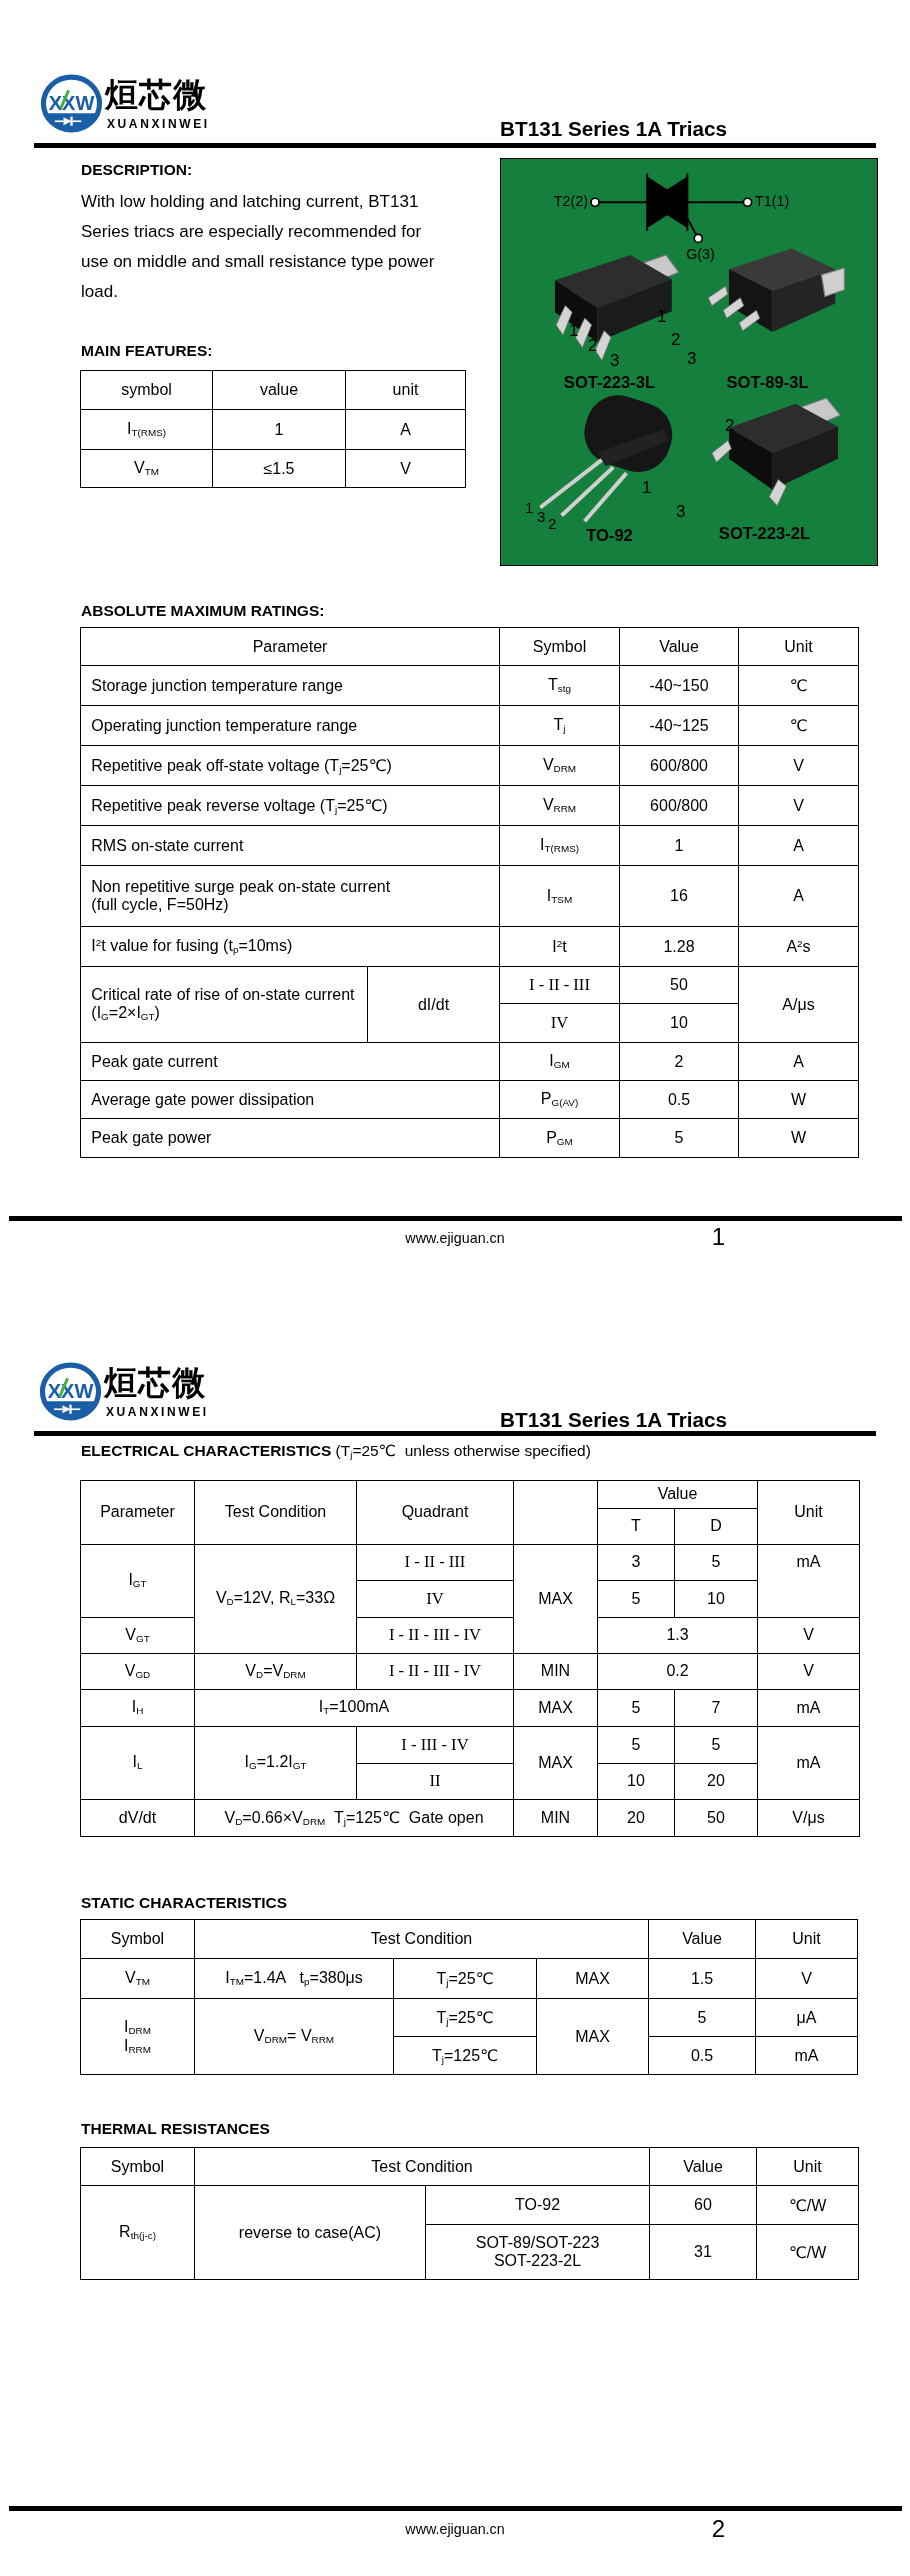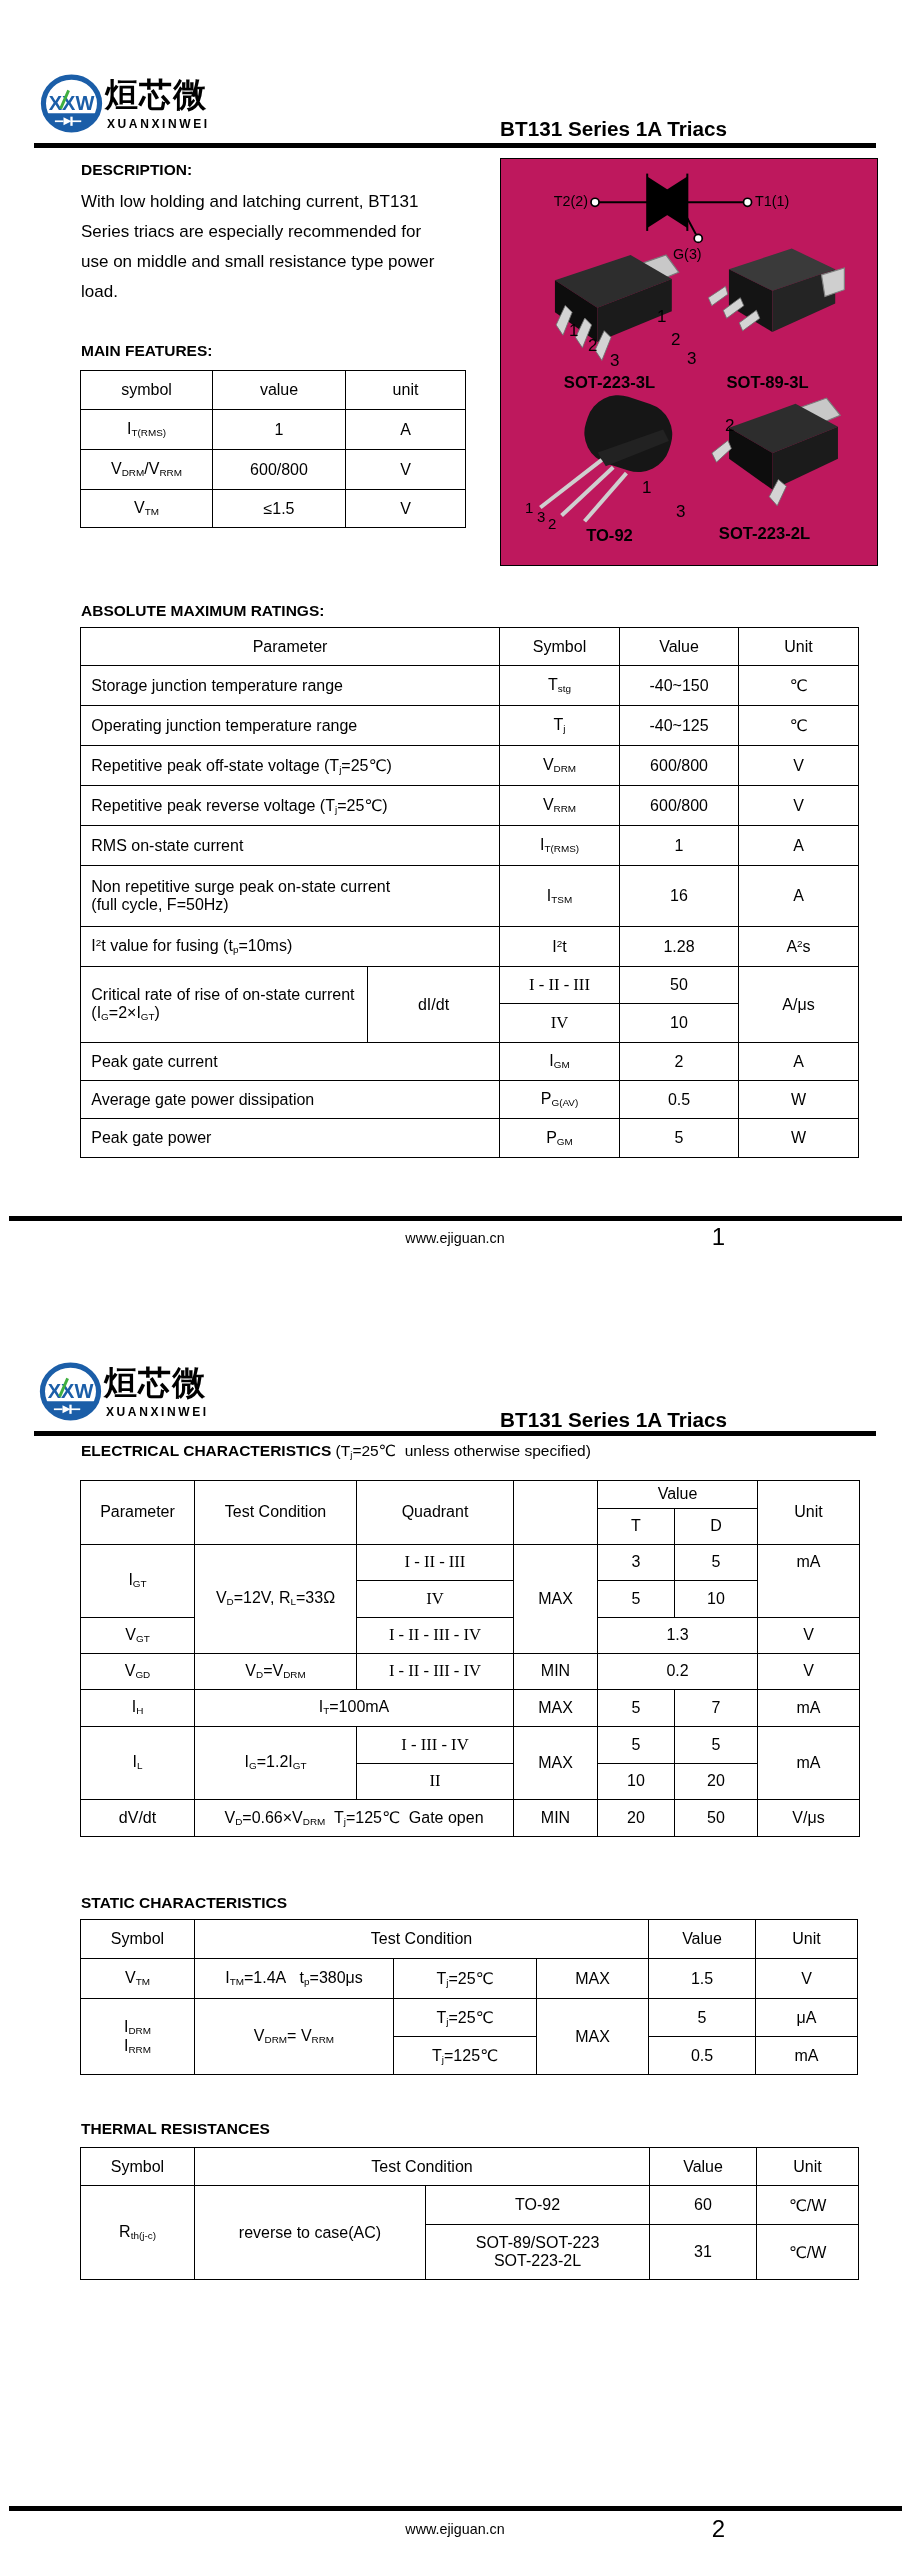--- a/index.html
+++ b/index.html
@@ -22,21 +22,21 @@
         border:1.7px solid #000;}
   td{border:1.1px solid #000;text-align:center;vertical-align:middle;padding:1.1px 3.4px;
      white-space:pre-line;overflow:hidden;}
   tr.head td{font-weight:normal;}
   td.left{text-align:left;padding-left:10.3px;}
   td.topalign{vertical-align:top;padding-top:8px;}
   .rn{font-family:"Liberation Serif","DejaVu Serif",serif;font-size:16.6px;}
   .sub{font-size:62%;vertical-align:-0.25em;}
   .sup{font-size:62%;vertical-align:0.5em;}
   
-  .pkgbox{position:absolute;border:1.7px solid #000;background:#be185d;}
+  .pkgbox{position:absolute;border:1.7px solid #000;background:#15803d;}
   .pkg-caption{position:absolute;font-size:16.6px;font-weight:bold;text-align:center;white-space:pre-line;}
   .pinlbl{position:absolute;font-size:17px;font-weight:500;}
   .triac-lbl{position:absolute;font-size:14.3px;white-space:nowrap;}
   
   .url{position:absolute;left:0;width:910px;text-align:center;font-size:14.3px;}
   .pagenum{position:absolute;font-size:24px;}
 </style>
 </head>
 <body>
 
@@ -79,25 +79,20 @@
           <tr class="head" style="height:39px">
         <td>symbol</td>
         <td>value</td>
         <td>unit</td>
       </tr>
       <tr style="height:40px">
         <td><span>I</span><span class="sub">T(RMS)</span></td>
         <td>1</td>
         <td>A</td>
       </tr>
-      <tr style="height:40px">
-        <td><span>V</span><span class="sub">DRM</span><span>/V</span><span class="sub">RRM</span></td>
-        <td>600/800</td>
-        <td>V</td>
-      </tr>
       <tr style="height:38px">
         <td><span>V</span><span class="sub">TM</span></td>
         <td>≤1.5</td>
         <td>V</td>
       </tr>
     </tbody>
       </table>
 
     <div class="pkgbox" style="left:500px;top:158px;width:376px;height:406px">
       <svg class="abs" style="left:86px;top:2.9px" width="172" height="92" viewBox="0 0 300 160">
@@ -107,21 +102,21 @@
         <line x1="175" y1="20" x2="175" y2="120" stroke="#000" stroke-width="3.5"></line>
         <polygon points="105,25 105,115 175,70" fill="#000"></polygon>
         <polygon points="175,25 175,115 105,70" fill="#000"></polygon>
         <line x1="175" y1="70" x2="272" y2="70" stroke="#000" stroke-width="3.5"></line>
         <circle cx="280" cy="70" r="7" fill="#fff" stroke="#000" stroke-width="3"></circle>
         <line x1="175" y1="98" x2="190" y2="126" stroke="#000" stroke-width="3.5"></line>
         <circle cx="194" cy="133" r="7" fill="#fff" stroke="#000" stroke-width="3"></circle>
       </svg>
       <span class="triac-lbl" style="left:32px;top:34px;width:55px;text-align:right">T2(2)</span>
       <span class="triac-lbl" style="left:254px;top:34px">T1(1)</span>
-      <span class="triac-lbl" style="left:172px;top:87px;width:55px;">G(3)</span>
+      <span class="triac-lbl" style="left:172px;top:87px;width:55px;text-align:center">G(3)</span>
 
       <svg class="abs" style="left:32px;top:80px" width="155" height="126" viewBox="0 0 270 220">
         <polygon points="168,50 232,28 254,58 196,82" fill="#c8c8c8" stroke="#7a7a7a" stroke-width="2"></polygon>
         <polygon points="38,72 170,28 242,70 112,120" fill="#2d2d2d"></polygon>
         <polygon points="38,72 112,120 112,180 38,128" fill="#0d0d0d"></polygon>
         <polygon points="112,120 242,70 242,126 112,180" fill="#1b1b1b"></polygon>
         <polygon points="56,116 40,150 52,168 68,128" fill="#d4d4d4" stroke="#6e6e6e" stroke-width="1.5"></polygon>
         <polygon points="90,138 74,172 86,190 102,150" fill="#d4d4d4" stroke="#6e6e6e" stroke-width="1.5"></polygon>
         <polygon points="124,160 108,194 120,212 136,172" fill="#d4d4d4" stroke="#6e6e6e" stroke-width="1.5"></polygon>
       </svg>

